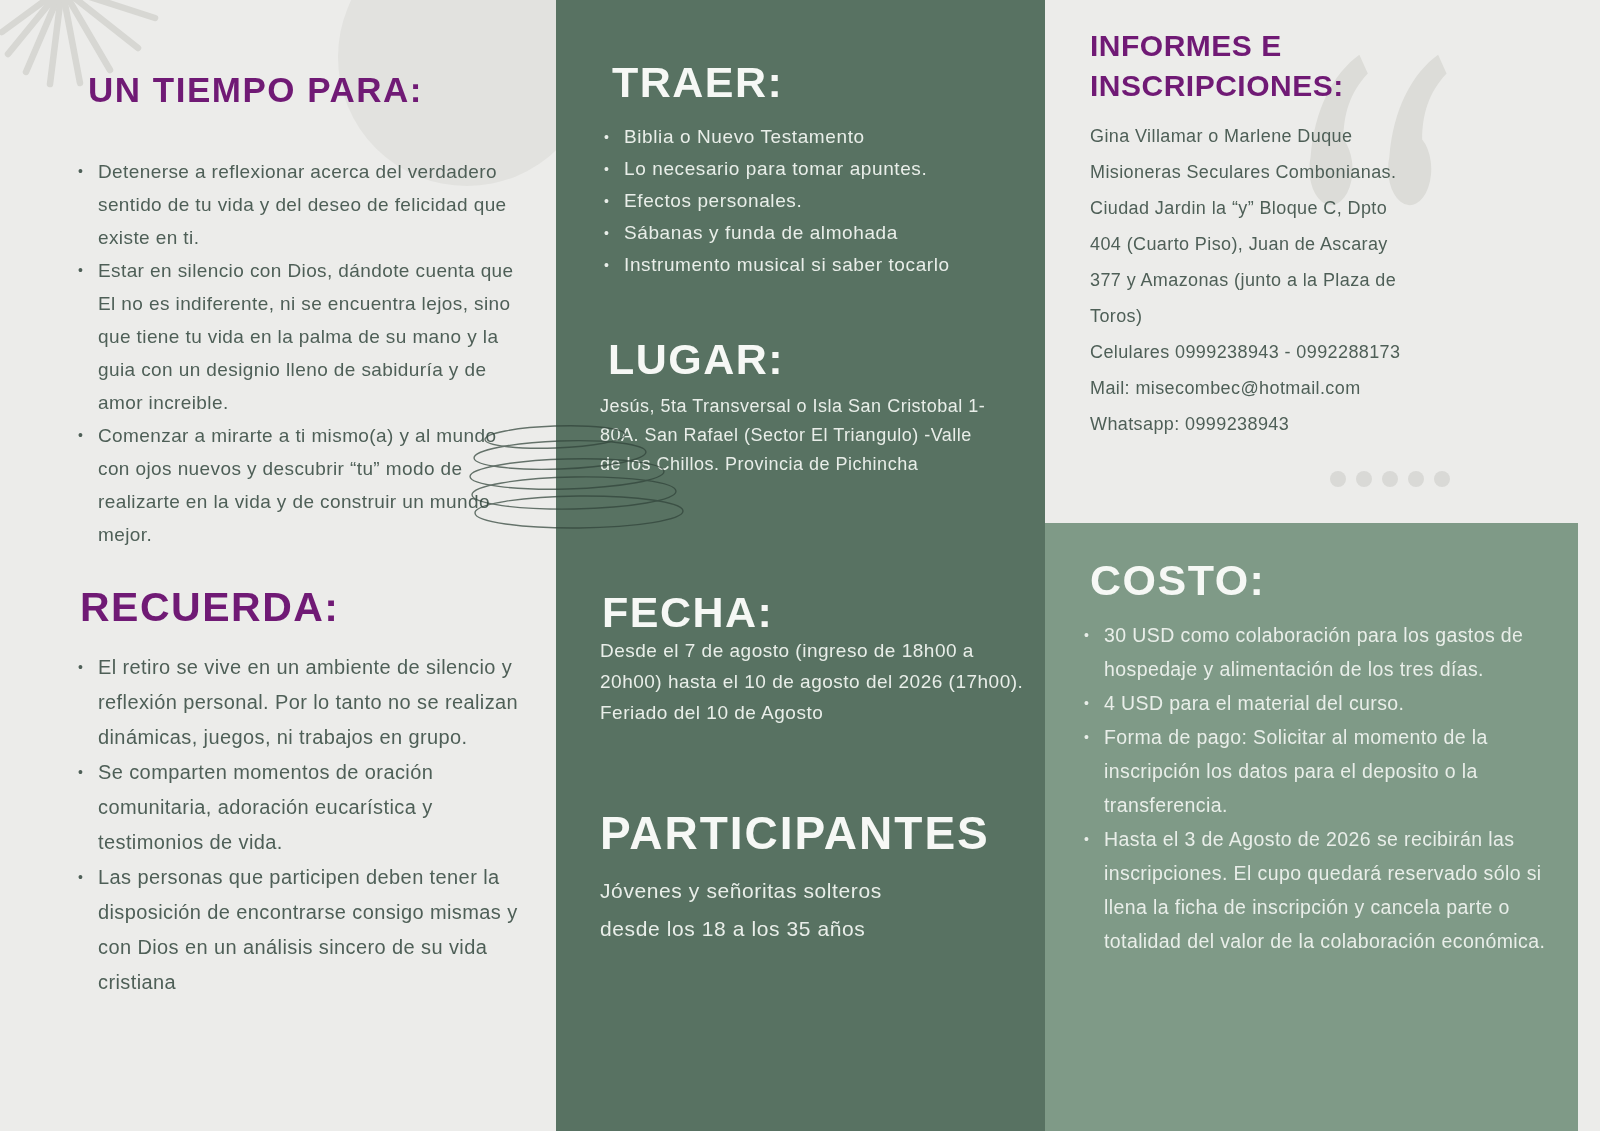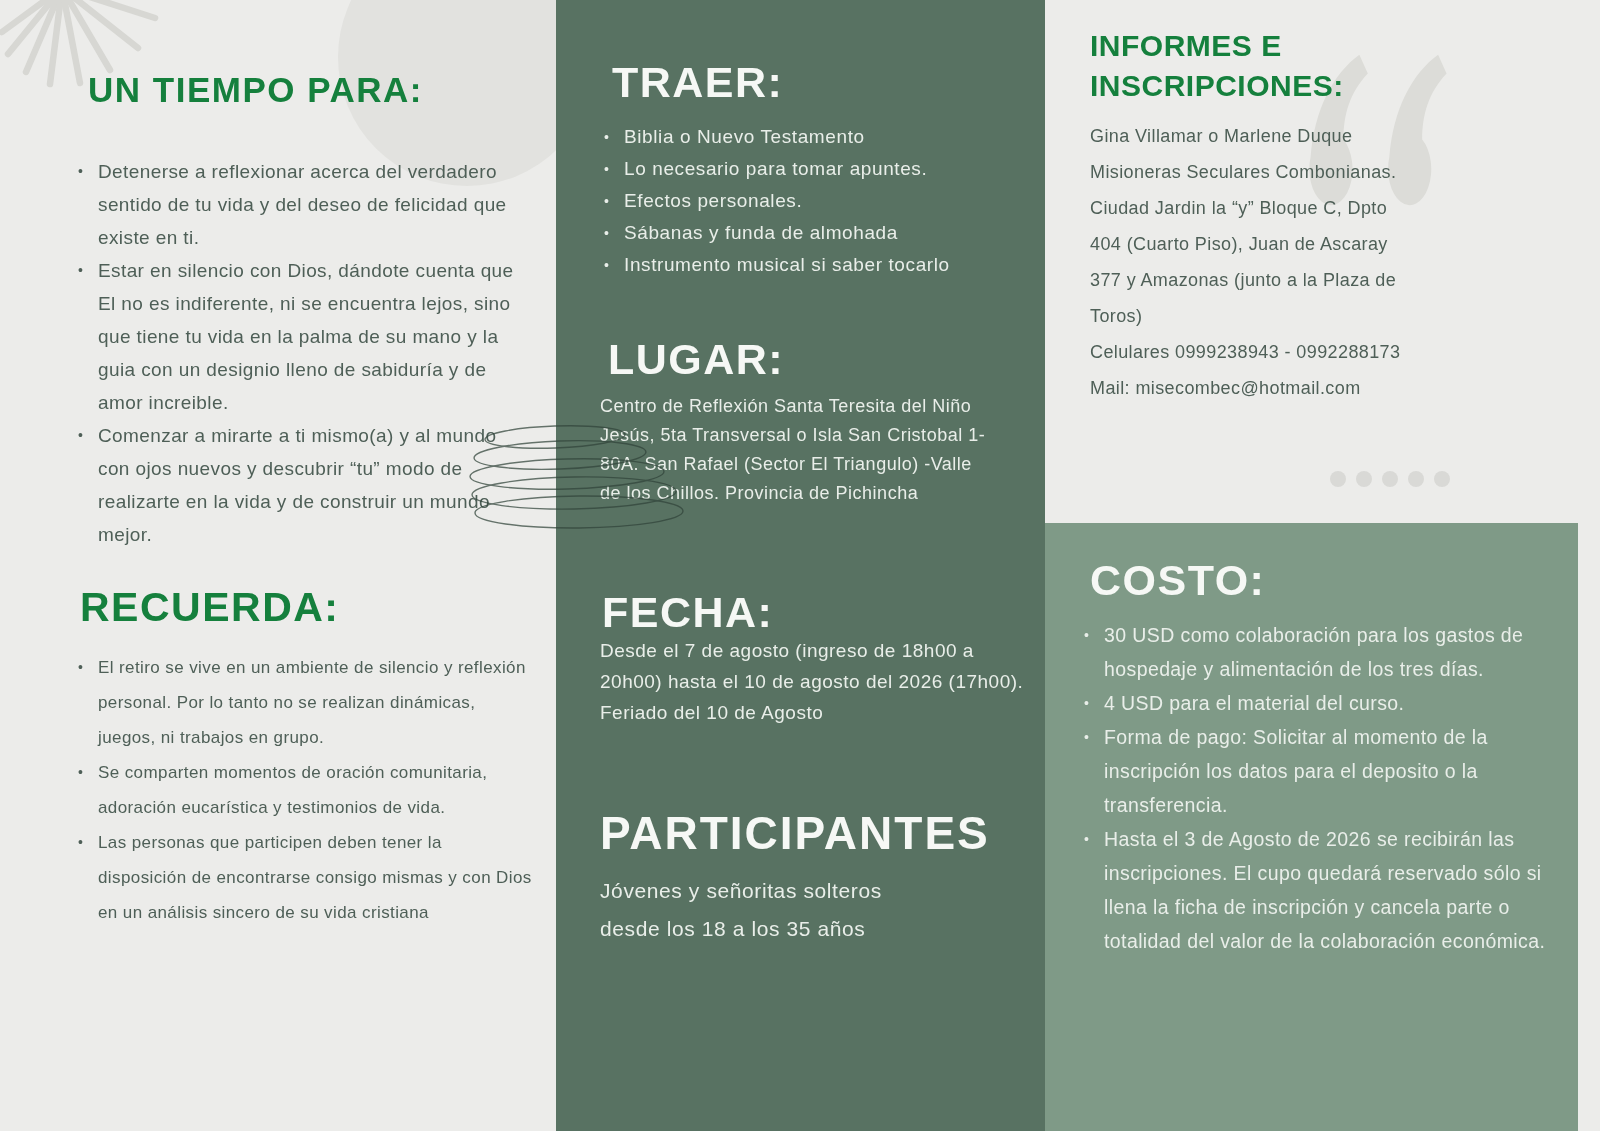--- a/index.html
+++ b/index.html
@@ -11,32 +11,32 @@
   .col-mid{position:absolute;left:556px;top:0;width:489px;height:1131px;background:#587262;z-index:2;}
   .costo-box{position:absolute;left:1045px;top:523px;width:533px;height:608px;background:#7f9a87;z-index:2;}
   
   .deco{position:absolute;z-index:1;}
   .circle-deco{left:338px;top:-72px;width:258px;height:258px;border-radius:50%;background:#e2e2df;}
   .dots-row{left:1330px;top:471px;display:flex;gap:10px;}
   .dots-row .dot{width:16px;height:16px;border-radius:50%;background:#d9d9d6;}
   .spiral{z-index:4;pointer-events:none;}
   
   .txt{position:absolute;z-index:3;}
-  .h-green{color:#15803d;font-weight:600;letter-spacing:1.5px;}
+  .h-green{color:#701a75;font-weight:600;letter-spacing:1.5px;}
   .h-white{color:#f6f8f5;font-weight:600;letter-spacing:1.5px;}
   .body-dark{color:#4e5f57;}
   .body-light{color:#e9eee9;}
   ul.blist{list-style:none;margin:0;padding:0;}
   ul.blist li{position:relative;padding-left:22px;}
   ul.blist li::before{content:"\2022";position:absolute;left:2px;top:0;font-size:14px;}
   
   .t-tiempo{left:88px;top:70px;font-size:35px;}
   .l-tiempo{left:76px;top:155px;width:452px;font-size:19px;line-height:33px;letter-spacing:.4px;}
   .t-recuerda{left:80px;top:584px;font-size:41px;}
-  .l-recuerda{left:76px;top:650px;width:458px;font-size:17px;line-height:35px;letter-spacing:.4px;}
+  .l-recuerda{left:76px;top:650px;width:458px;font-size:20px;line-height:35px;letter-spacing:.4px;}
   
   .t-traer{left:612px;top:58px;font-size:43px;}
   .l-traer{left:602px;top:121px;width:430px;font-size:19px;line-height:32px;letter-spacing:.6px;}
   .l-traer li{padding-left:19px;}
   .l-traer li::before{font-size:12px;}
   .t-lugar{left:608px;top:335px;font-size:43px;}
   .p-lugar{left:600px;top:392px;width:440px;font-size:18px;line-height:29px;letter-spacing:.5px;}
   .t-fecha{left:602px;top:588px;font-size:43px;}
   .p-fecha{left:600px;top:635px;width:450px;font-size:19px;line-height:31px;letter-spacing:.5px;}
   .t-part{left:600px;top:806px;font-size:46px;letter-spacing:2px;}
@@ -105,21 +105,20 @@
   <ul class="txt body-light blist l-traer">
     <li>Biblia o Nuevo Testamento</li>
     <li>Lo necesario para tomar apuntes.</li>
     <li>Efectos personales.</li>
     <li>Sábanas y funda de almohada</li>
     <li>Instrumento musical si saber tocarlo</li>
   </ul>
 
   <div class="txt h-white t-lugar">LUGAR:</div>
   <div class="txt body-light p-lugar">
-    <div>Centro de Reflexión Santa Teresita del Niño</div>
     <div>Jesús, 5ta Transversal o Isla San Cristobal 1-</div>
     <div>80A. San Rafael (Sector El Triangulo) -Valle</div>
     <div>de los Chillos. Provincia de Pichincha</div>
   </div>
 
   <div class="txt h-white t-fecha">FECHA:</div>
   <div class="txt body-light p-fecha">
     <div>Desde el 7 de agosto (ingreso de 18h00 a</div>
     <div>20h00) hasta el 10 de agosto del 2026 (17h00).</div>
     <div>Feriado del 10 de Agosto</div>
@@ -137,20 +136,21 @@
   </div>
   <div class="txt body-dark p-informes">
     <div>Gina Villamar o Marlene Duque</div>
     <div>Misioneras Seculares Combonianas.</div>
     <div>Ciudad Jardin la “y” Bloque C, Dpto</div>
     <div>404 (Cuarto Piso), Juan de Ascaray</div>
     <div>377 y Amazonas (junto a la Plaza de</div>
     <div>Toros)</div>
     <div>Celulares 0999238943 - 0992288173</div>
     <div>Mail: misecombec@hotmail.com</div>
+    <div>Whatsapp: 0999238943</div>
   </div>
 
   <div class="txt h-white t-costo">COSTO:</div>
   <ul class="txt body-light blist l-costo">
     <li>30 USD como colaboración para los gastos de hospedaje y alimentación de los tres días.</li>
     <li>4 USD para el material del curso.</li>
     <li>Forma de pago: Solicitar al momento de la inscripción los datos para el deposito o la transferencia.</li>
     <li>Hasta el 3 de Agosto de 2026 se recibirán las inscripciones. El cupo quedará reservado sólo si llena la ficha de inscripción y cancela parte o totalidad del valor de la colaboración económica.</li>
   </ul>
 

